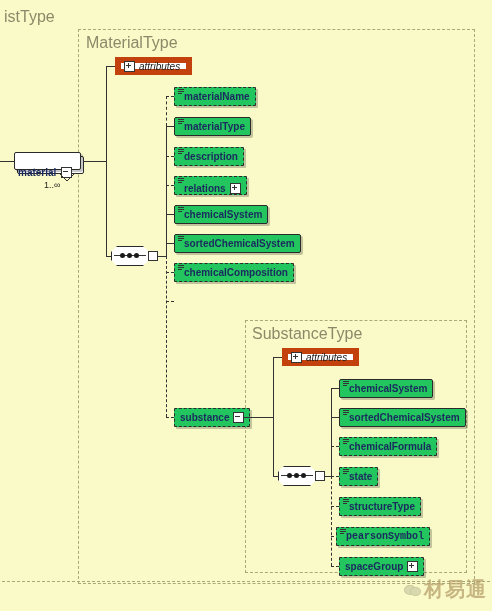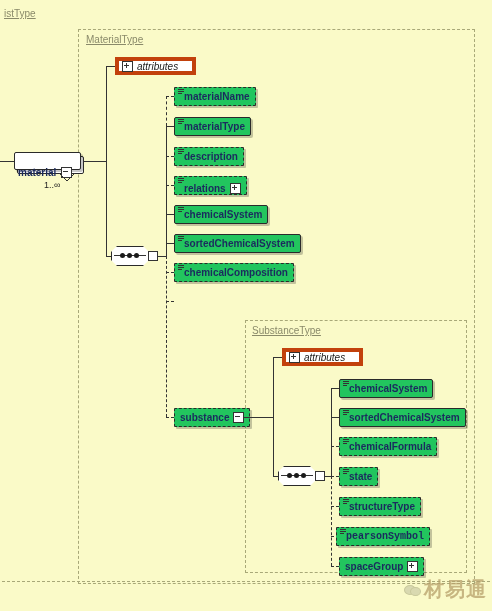--- a/index.html
+++ b/index.html
@@ -23,25 +23,24 @@
 
   
   .frame {
     position: absolute;
     border: 1px dashed #A8A878;
     box-sizing: border-box;
     background: transparent;
   }
   .frame-label {
     position: absolute;
-    font-size: 10px;
+    font-size: 16px;
     color: #8A8A6A;
     font-family: "Liberation Sans", sans-serif;
     white-space: nowrap;
-    text-decoration: underline;
   }
 
   
   .ln {
     position: absolute;
     background: #333;
   }
   .ln.h { height: 1px; }
   .ln.v { width: 1px; }
   .ln.dash-h {
@@ -124,25 +123,25 @@
     left: 3px; top: 1px;
     width: 1px; height: 5px;
     background: #333;
   }
 
   
   .attrbox {
     position: absolute;
     box-sizing: border-box;
     background: #FFFFFF;
-    border: 4px solid #c2410c;
+    border: 6px solid #c2410c;
     height: 18px;
     display: flex;
     align-items: center;
-    padding: 0 14px 0 3px;
+    padding: 0 6px 0 3px;
     font-size: 10px;
     font-style: italic;
     color: #1a1a1a;
     white-space: nowrap;
   }
   .attrbox .expander { margin-left: 0; margin-right: 4px; }
 
   
   .multi {
     position: absolute;

